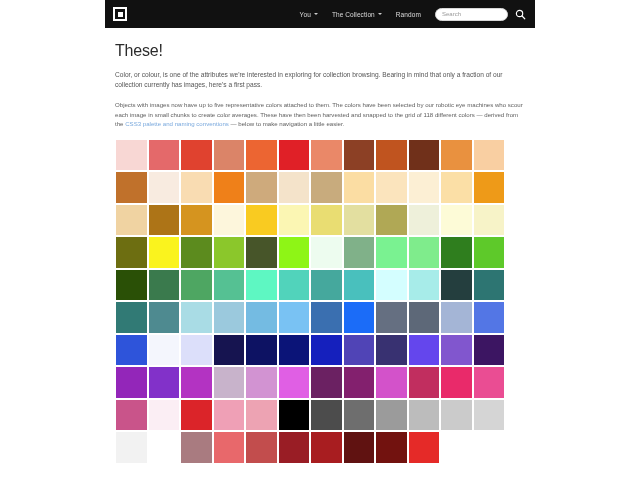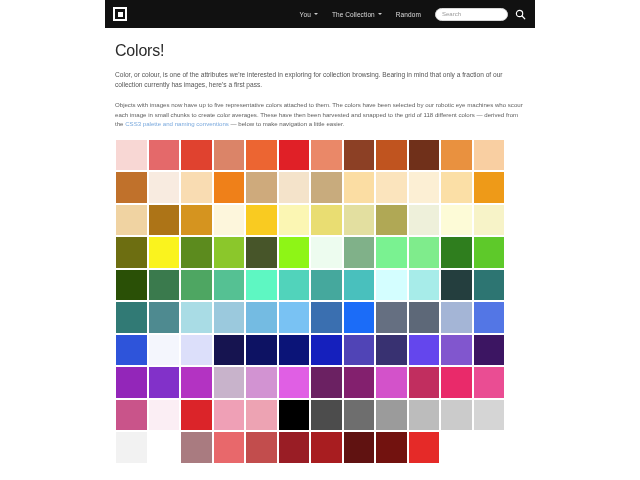--- a/index.html
+++ b/index.html
@@ -183,21 +183,21 @@
         <button class="search-btn">
           <svg width="11" height="11" viewBox="0 0 16 16">
             <circle cx="6.6" cy="6.6" r="4.6" fill="none" stroke="#ffffff" stroke-width="1.7"></circle>
             <line x1="10.2" y1="10.2" x2="14.2" y2="14.2" stroke="#ffffff" stroke-width="1.7" stroke-linecap="round"></line>
           </svg>
         </button>
       </div>
     </div>
 
     <div class="content">
-      <h1 class="page-title">Colors!</h1>
+      <h1 class="page-title">These!</h1>
 
       <p class="lede">Color, or colour, is one of the attributes we're interested in exploring for collection browsing. Bearing in mind that only a fraction of our collection currently has images, here's a first pass.</p>
 
       <p class="body-copy">
         <span>Objects with images now have up to five representative colors attached to them. The colors have been selected by our robotic eye machines who scour each image in small chunks to create color averages. These have then been harvested and snapped to the grid of 118 different colors — derived from the </span><a class="inline-link" href="#">CSS3 palette and naming conventions</a><span> — below to make navigation a little easier.</span>
       </p>
 
       <div class="swatch-grid" id="swatch-grid">
           <div class="swatch" title="#f8d7d4" style="background: rgb(248, 215, 212);"></div>
           <div class="swatch" title="#e4696a" style="background: rgb(228, 105, 106);"></div>

